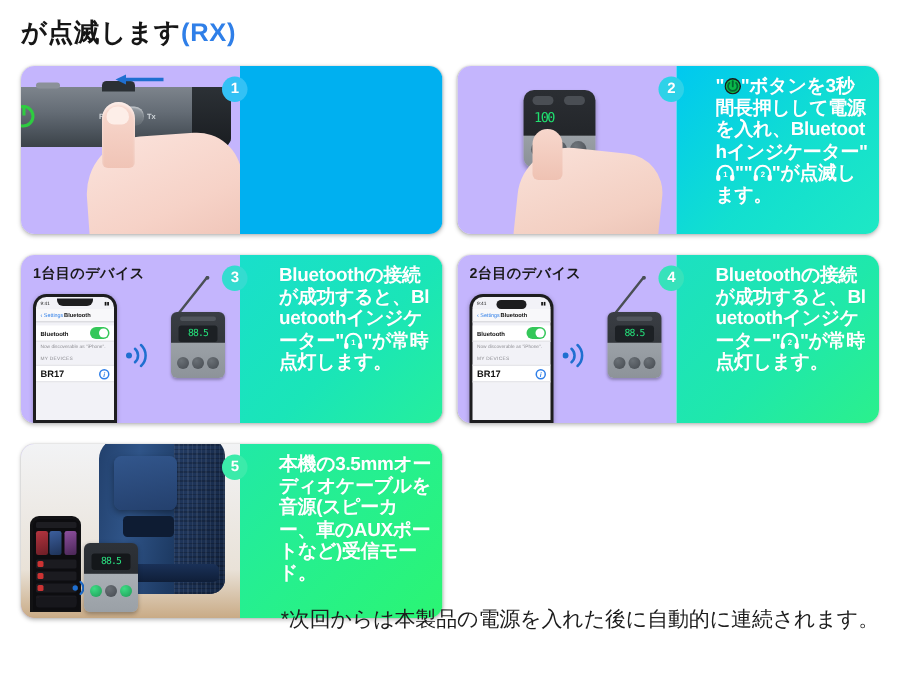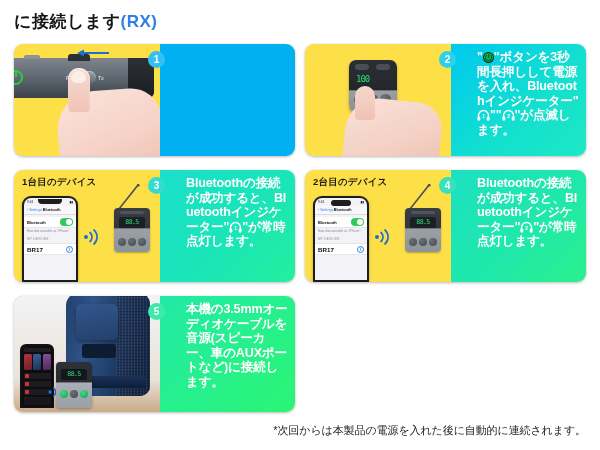--- a/index.html
+++ b/index.html
@@ -43,21 +43,21 @@
   .p2 { left: 305px; top: 44px;  width: 281px; height: 112px; }
   .p3 { left: 14px;  top: 170px; width: 281px; height: 112px; }
   .p4 { left: 305px; top: 170px; width: 281px; height: 112px; }
   .p5 { left: 14px;  top: 296px; width: 281px; height: 116px; }
 
   
   .img-half {
     position: relative;
     width: 146px;
     flex: 0 0 146px;
-    background: #fde047;
+    background: #c4b5fd;
     overflow: hidden;
   }
 
   .sub-label {
     position: absolute;
     left: 8px;
     top: 6px;
     font-size: 9.5px;
     font-weight: bold;
     color: #1a1a1a;
@@ -113,22 +113,22 @@
     display: inline-block;
     vertical-align: -2px;
     line-height: 0;
   }
   .gl svg { display: block; }
 
   
   .footer-note {
     position: absolute;
     right: 14px;
-    bottom: 12px;
-    font-size: 11px;
+    bottom: 28px;
+    font-size: 14px;
     color: #1c1c1c;
     letter-spacing: -.1px;
     white-space: nowrap;
   }
 
   
   .dev1 {
     position: absolute;
     left: -8px; top: 14px;
     width: 148px; height: 40px;
@@ -467,21 +467,21 @@
   .dev5-b { position:absolute; width:8px; height:8px; border-radius:50%; top:28px;}
   .dev5-b.a{left:4px;background:radial-gradient(circle at 35% 30%,#3ddc84,#1f9b57);}
   .dev5-b.b{left:14px;background:radial-gradient(circle at 35% 30%,#6a7076,#454a50);}
   .dev5-b.c{left:24px;background:radial-gradient(circle at 35% 30%,#3ddc84,#1f9b57);}
   .wave5 { position:absolute; left:34px; top:88px; }
 </style>
 </head>
 <body>
 
 <div class="page-title">
-  <span>に接続します</span><span class="rx">(RX)</span>
+  <span>が点滅します</span><span class="rx">(RX)</span>
 </div>
 
 <div class="panel p1">
   <div class="img-half">
     <div class="dev1">
       <div class="dev1-nub"></div>
       <div class="dev1-jack"></div>
       <div class="pwr-ring"></div>
       <div class="sw-label sw-rx">Rx</div>
       <div class="sw-label sw-tx">Tx</div>
@@ -677,17 +677,17 @@
     </svg>
     <div class="dev5">
       <div class="dev5-scr">88.5</div>
       <div class="dev5-b a"></div>
       <div class="dev5-b b"></div>
       <div class="dev5-b c"></div>
     </div>
   </div>
   <div class="text-half g-green">
     <div class="badge b5">5</div>
-    <span>本機の3.5mmオーディオケーブルを音源(スピーカー、車のAUXポートなど)に接続します。</span>
+    <span>本機の3.5mmオーディオケーブルを音源(スピーカー、車のAUXポートなど)受信モード。</span>
   </div>
 </div>
 
 <div class="footer-note">*次回からは本製品の電源を入れた後に自動的に連続されます。</div>
 
 </body></html>

